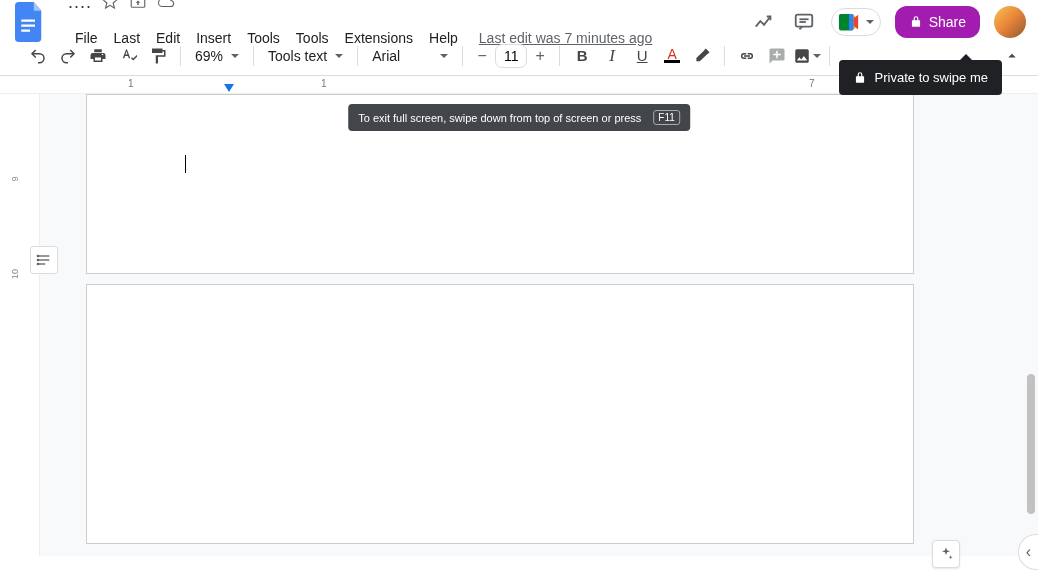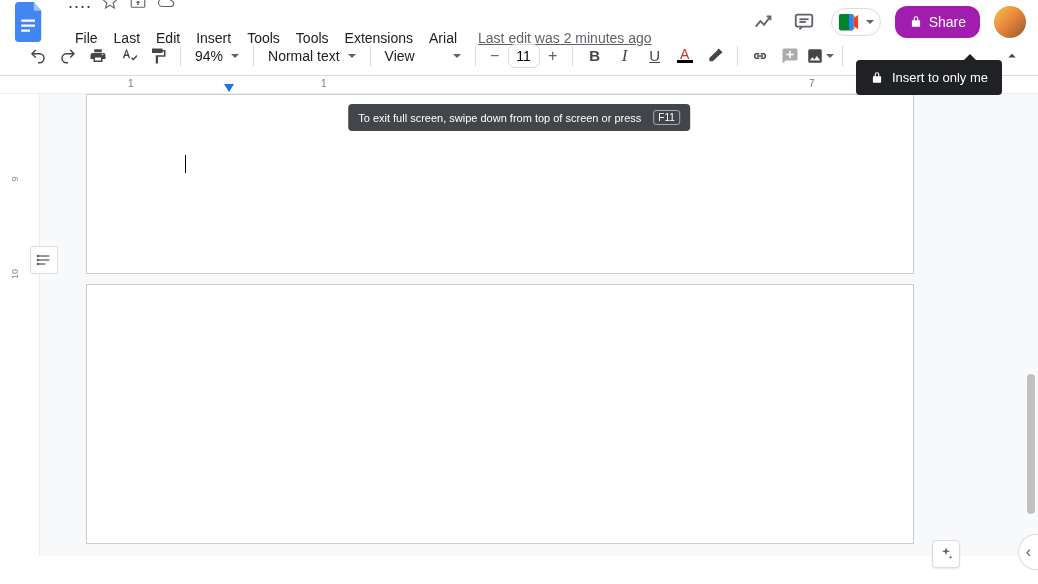--- a/index.html
+++ b/index.html
@@ -137,22 +137,22 @@
       </span>
     </div>
     <div class="menubar">
       <span class="menu-item">File</span>
       <span class="menu-item">Last</span>
       <span class="menu-item">Edit</span>
       <span class="menu-item">Insert</span>
       <span class="menu-item">Tools</span>
       <span class="menu-item">Tools</span>
       <span class="menu-item">Extensions</span>
-      <span class="menu-item">Arial</span>
-      <span class="last-edit">Last edit was 2 minutes ago</span>
+      <span class="menu-item">Help</span>
+      <span class="last-edit">Last edit was 7 minutes ago</span>
     </div>
   </div>
   <div class="header-right">
     <span class="hdr-icon">
       <svg viewBox="0 0 24 24" fill="none" stroke="#5f6368" stroke-width="2">
           <path d="M3 17l5-6 4 4 7-9"></path>
           <path d="M15 6h4v4"></path>
         </svg>
     </span>
     <span class="hdr-icon">
@@ -181,21 +181,21 @@
       <span>Share</span>
     </span>
     <span class="avatar"></span>
   </div>
 </div>
 
 <div class="tooltip">
   <svg viewBox="0 0 24 24">
       <path d="M12 2a4 4 0 0 0-4 4v3H6a1 1 0 0 0-1 1v9a1 1 0 0 0 1 1h12a1 1 0 0 0 1-1v-9a1 1 0 0 0-1-1h-2V6a4 4 0 0 0-4-4zm-2 4a2 2 0 1 1 4 0v3h-4z"></path>
     </svg>
-  <span>Insert to only me</span>
+  <span>Private to swipe me</span>
 </div>
 
 <div class="toolbar">
   <span class="tb-icon">
       <svg viewBox="0 0 24 24" fill="none" stroke="#444746" stroke-width="2">
         <path d="M9 14L4 9l5-5"></path>
         <path d="M4 9h10a6 6 0 0 1 0 12h-2"></path>
       </svg>
     </span>
   <span class="tb-icon">
@@ -214,31 +214,31 @@
         <path d="M9.5 3L5 15h2l1-3h4l1 3h2L10.5 3zm-.8 7L10 5.5 11.3 10zM19 18l-3-3 1.4-1.4L19 15.2l4.6-4.6L25 12z"></path>
       </svg>
     </span>
   <span class="tb-icon">
       <svg viewBox="0 0 24 24" fill="#444746">
         <path d="M18 4V2H4v6h14V6h2v5H9v11h3V13h10V4z"></path>
       </svg>
     </span>
   <span class="tb-sep"></span>
   <span class="tb-dropdown">
-      <span>94%</span>
+      <span>69%</span>
       <span class="caret"></span>
     </span>
   <span class="tb-sep"></span>
   <span class="tb-dropdown">
-      <span>Normal text</span>
+      <span>Tools text</span>
       <span class="caret"></span>
     </span>
   <span class="tb-sep"></span>
   <span class="tb-dropdown" style="min-width:88px">
-      <span>View</span>
+      <span>Arial</span>
       <span class="caret" style="margin-left:auto"></span>
     </span>
   <span class="tb-sep"></span>
   <span class="fontsize-box">
     <span class="pm-btn">−</span>
     <input class="fontsize-input" value="11" style="">
     <span class="pm-btn">+</span>
   </span>
   <span class="tb-sep"></span>
   <span class="tb-icon bold">B</span>

